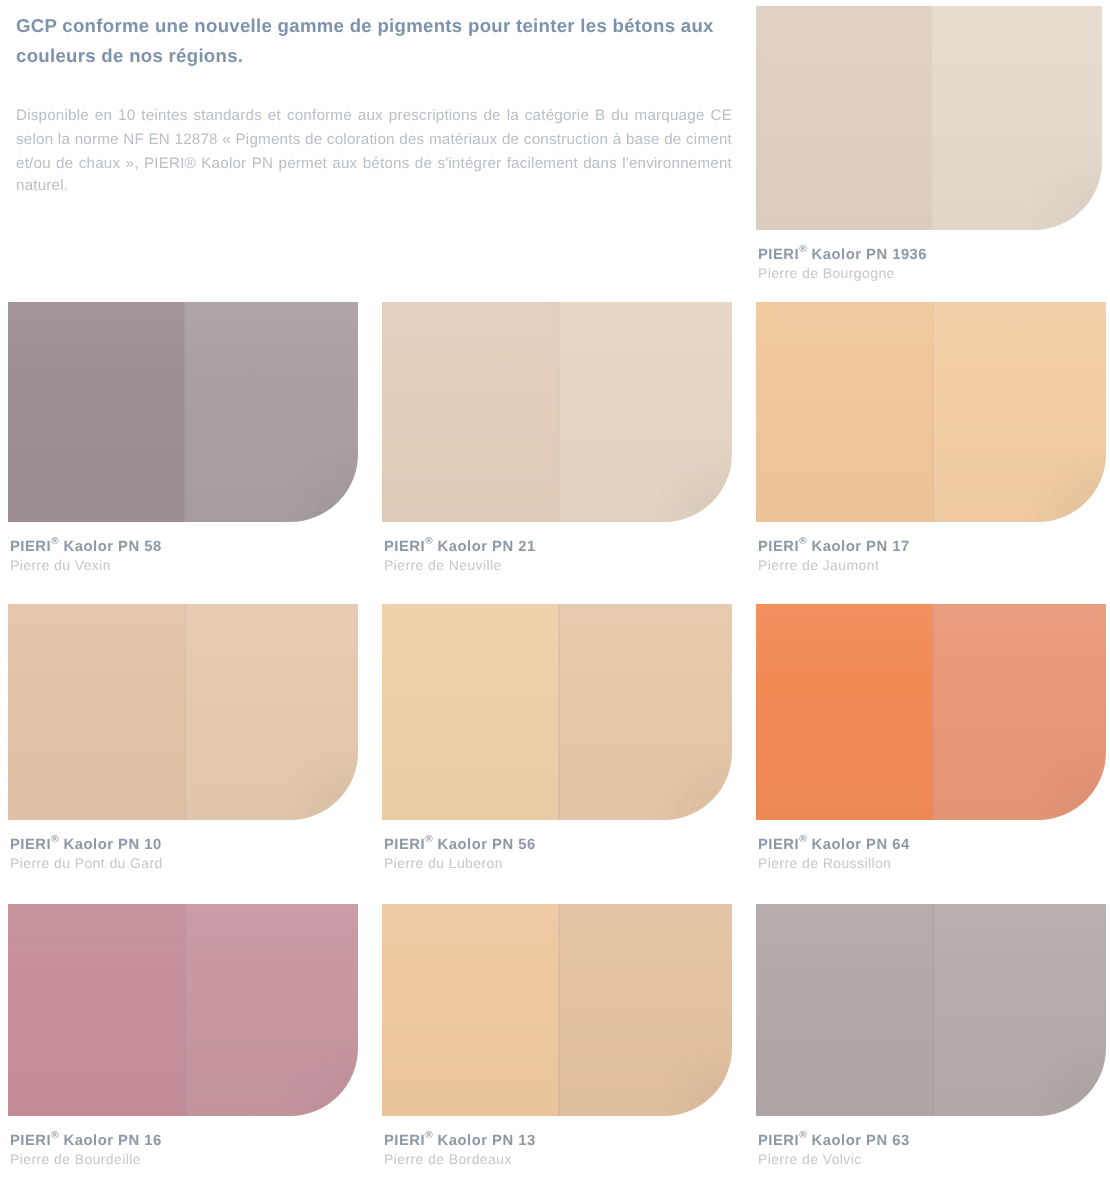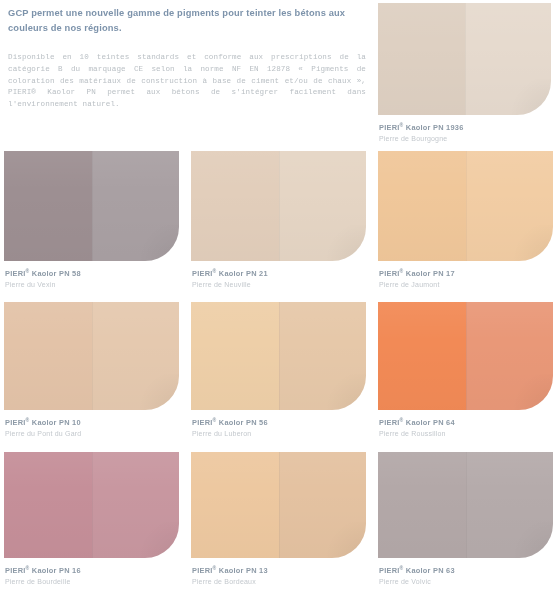--- a/index.html
+++ b/index.html
@@ -19,21 +19,20 @@
   .intro-title{
     font-size:9.3px;font-weight:bold;line-height:15px;
     color:#7d93ab;letter-spacing:.15px;
     margin:0 0 16px 0;
   }
   .intro-body{
     font-size:7.6px;line-height:11.8px;
     color:#b9bfc4;letter-spacing:.1px;
     text-align:justify;
     margin:0;
-    font-family:Liberation Mono, monospace;
   }
   .intro-body p{margin:0;}
 
   
   .grid{
     position:absolute;left:0;top:0;width:555px;height:596px;
   }
   .cell{position:absolute;}
 
   .swatch{
@@ -73,21 +72,21 @@
     font-size:7px;color:#c3c8cd;letter-spacing:.2px;
     line-height:10px;margin-top:1px;white-space:nowrap;
   }
 </style>
 </head>
 <body>
 
 <div class="page">
 
   <div class="intro">
-    <div class="intro-title">GCP permet une nouvelle gamme de pigments pour teinter les bétons aux couleurs de nos régions.</div>
+    <div class="intro-title">GCP conforme une nouvelle gamme de pigments pour teinter les bétons aux couleurs de nos régions.</div>
     <div class="intro-body">
       <p>Disponible en 10 teintes standards et conforme aux prescriptions de la catégorie B du marquage CE selon la norme NF EN 12878 « Pigments de coloration des matériaux de construction à base de ciment et/ou de chaux », PIERI® Kaolor PN permet aux bétons de s'intégrer facilement dans l'environnement naturel.</p>
     </div>
   </div>
 
   <div class="grid">
 
     <div class="cell" style="left:378px;top:3px;width:173px;">
       <div class="swatch" style="height:112px;">
         <div class="half left" style="background-color: rgb(222, 208, 194);"></div>

